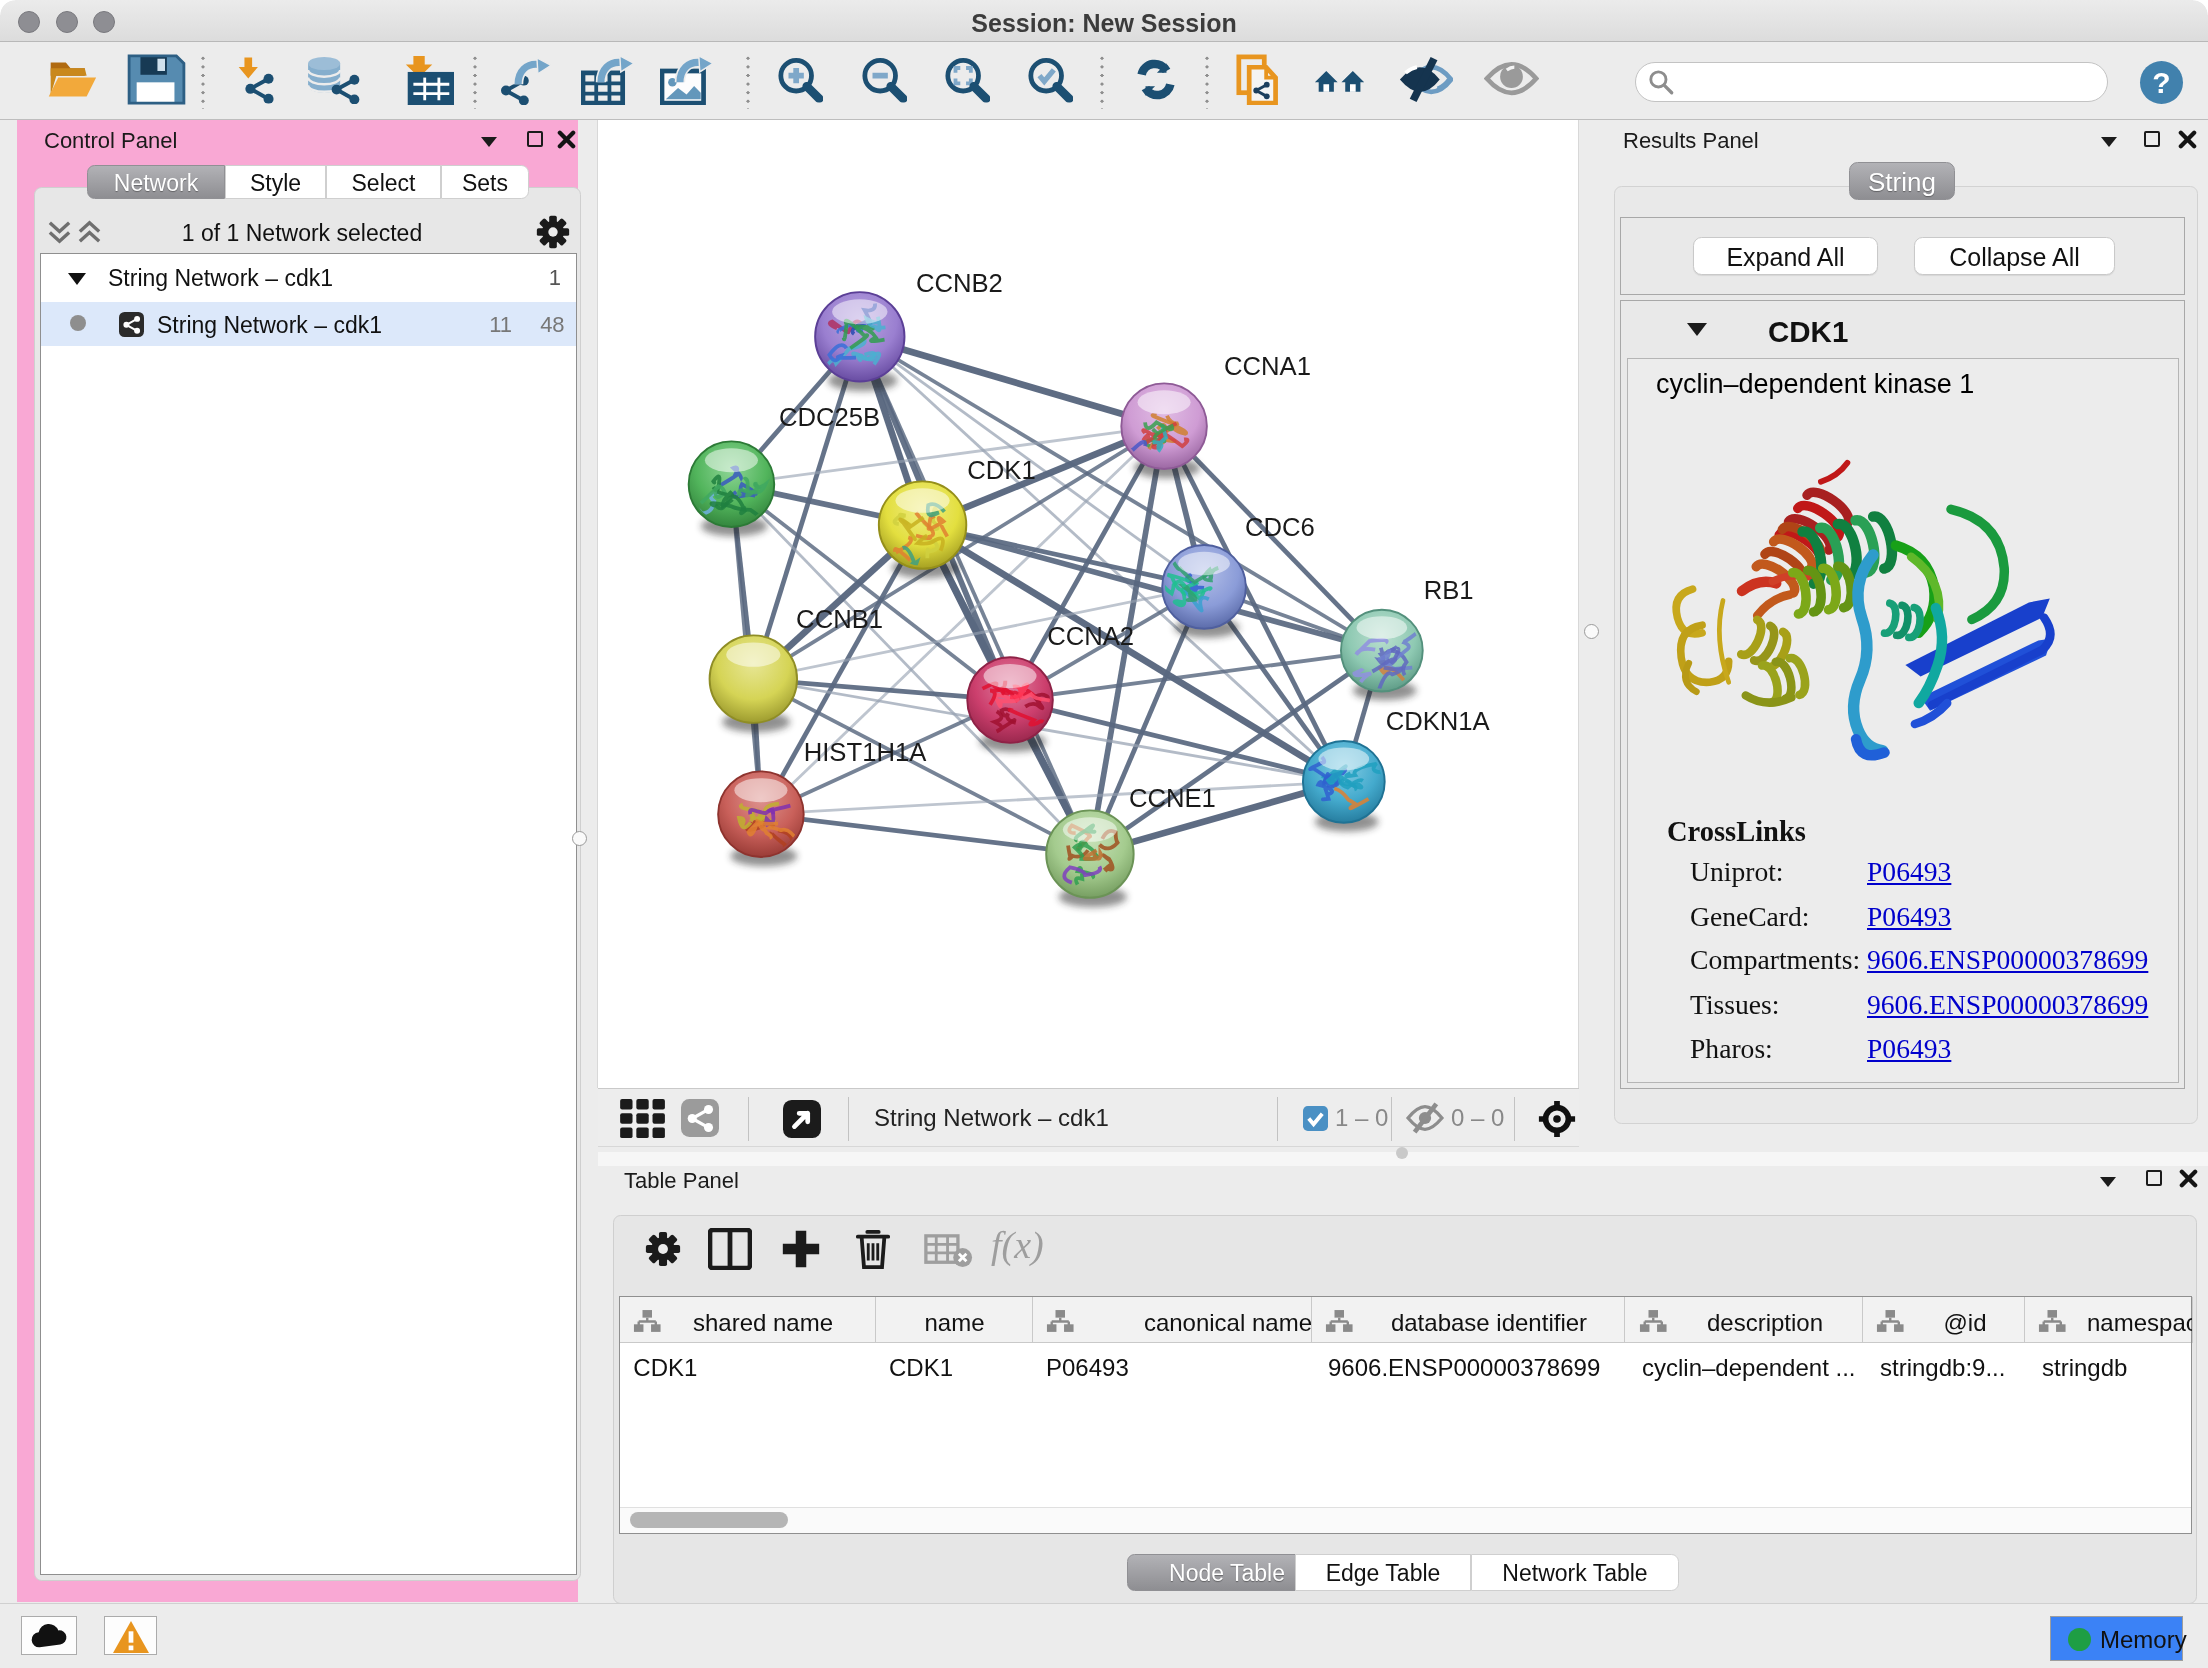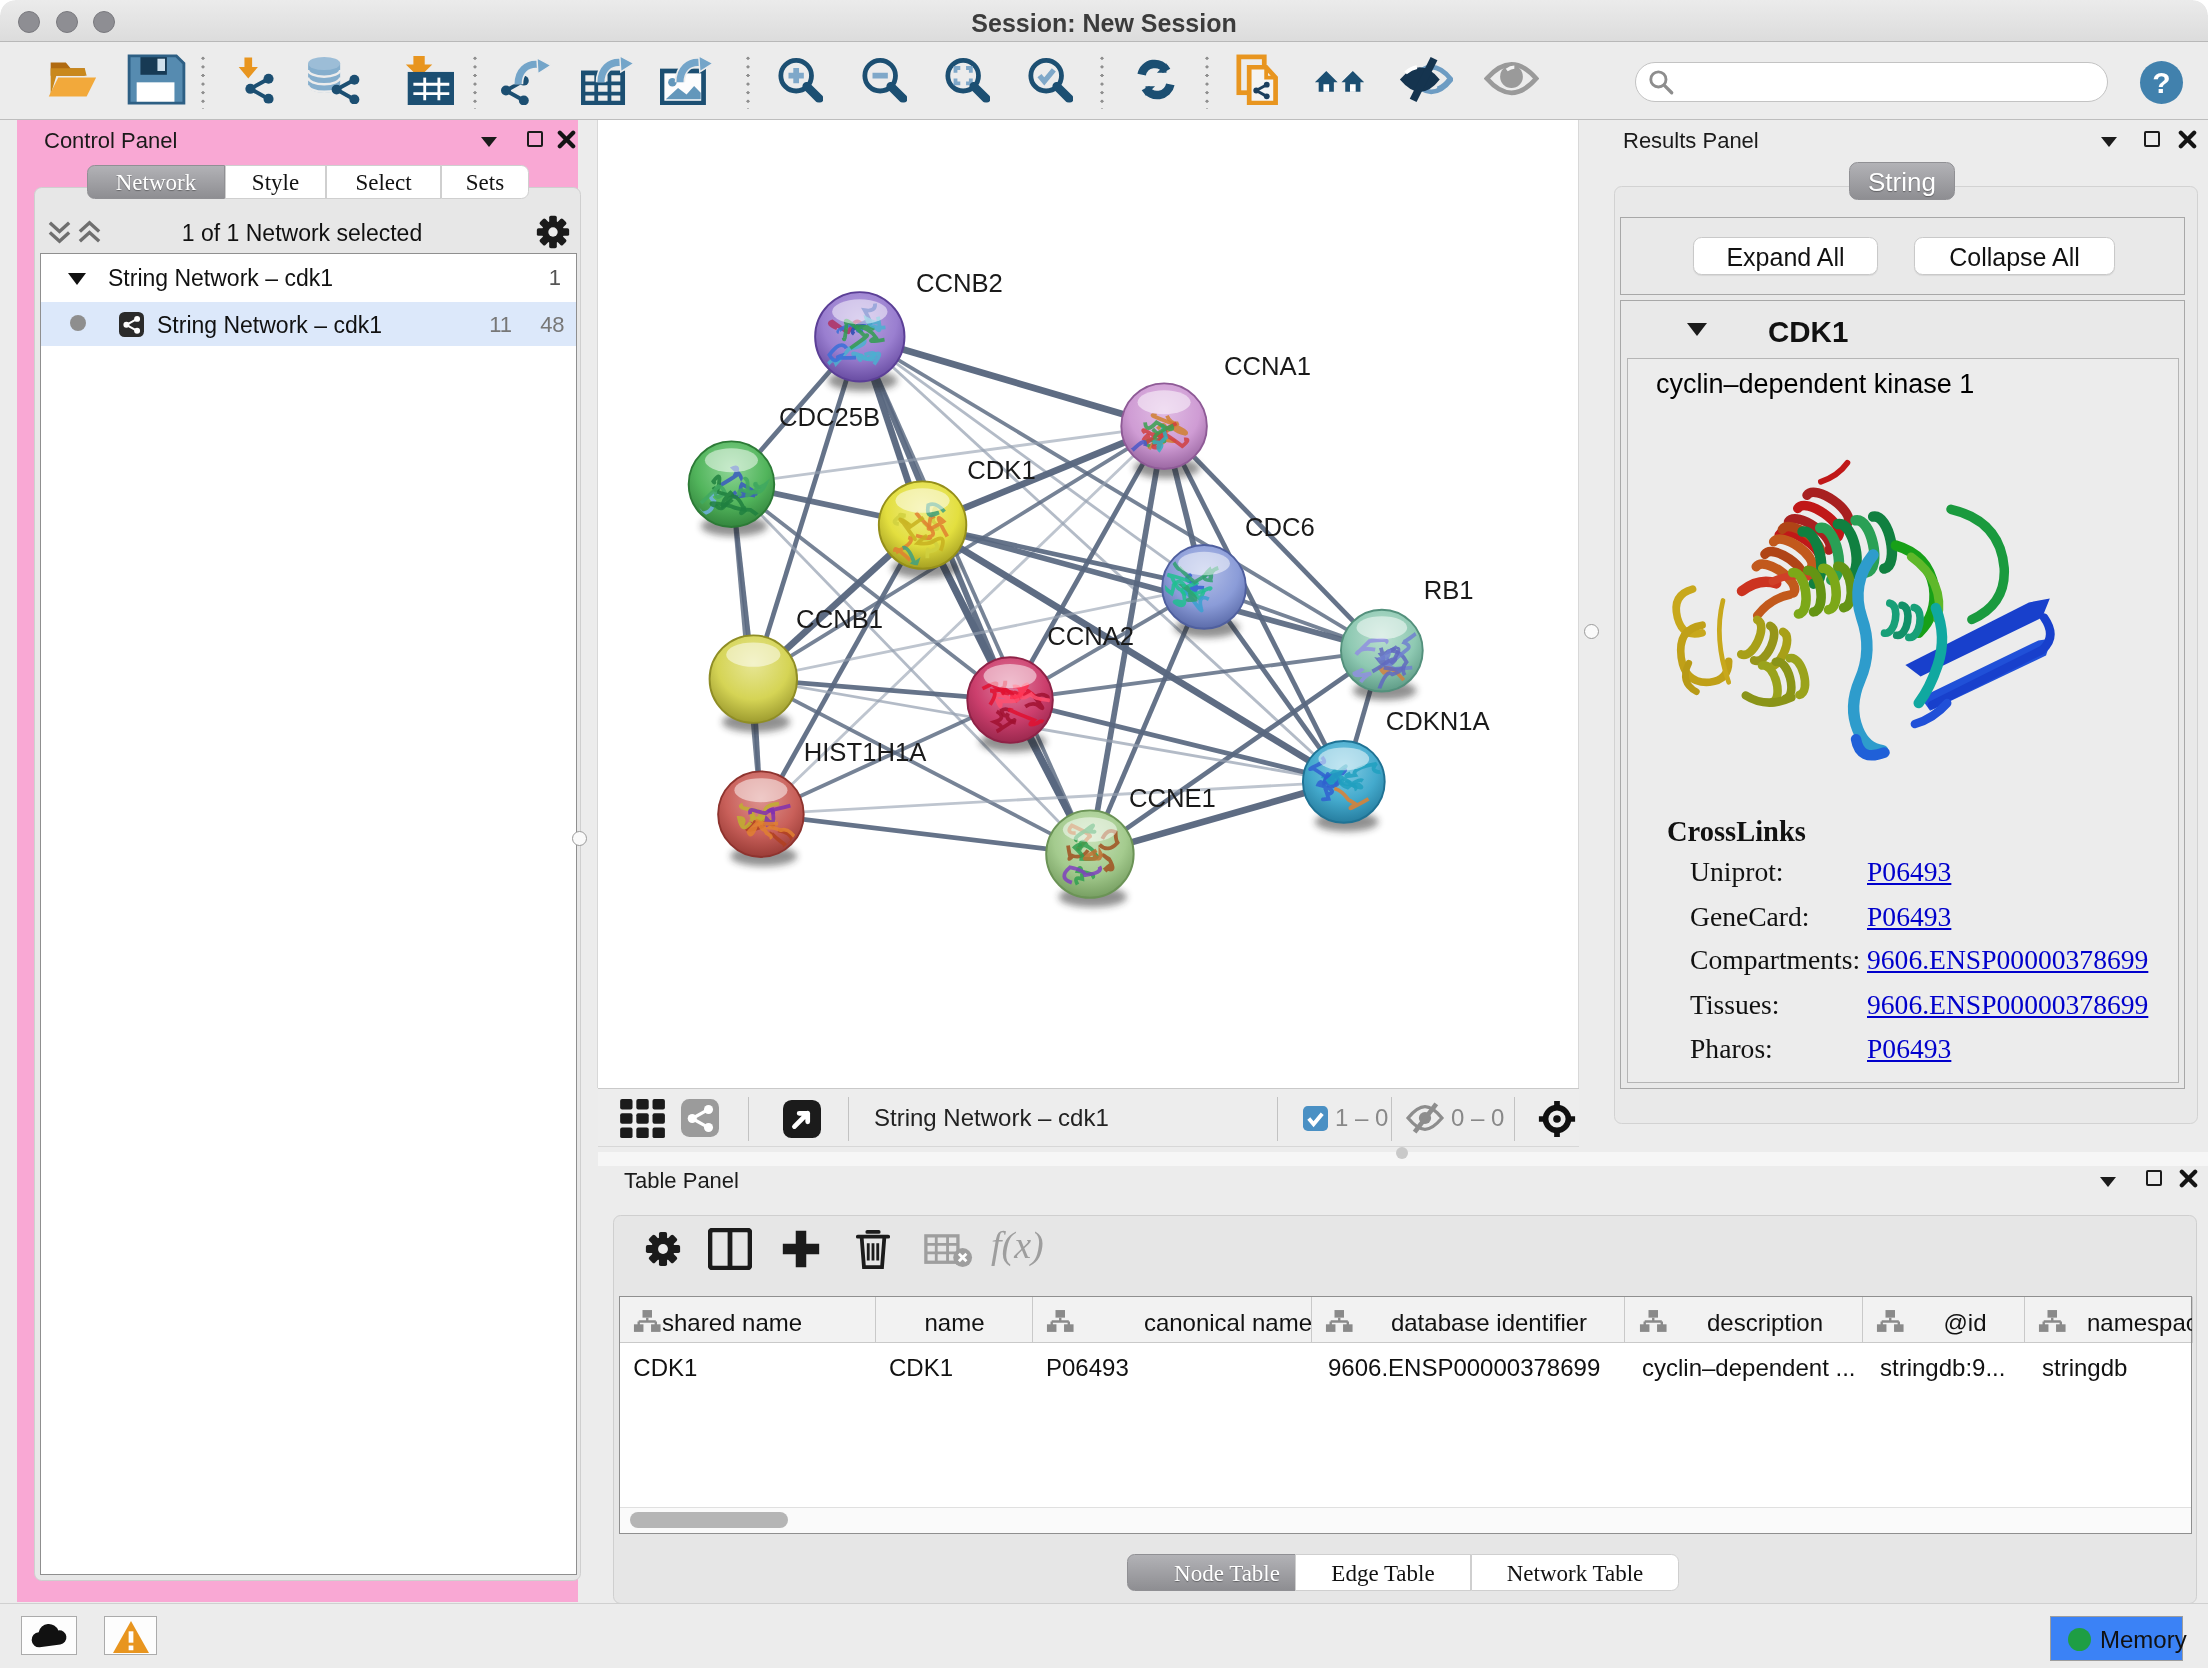--- a/index.html
+++ b/index.html
@@ -31,21 +31,21 @@
 
 .phead-title { font-size:22px; color:#1a1a1a; }
 .tri-down { width:0; height:0; border-left:8.6px solid transparent;
   border-right:8.6px solid transparent; border-top:10.5px solid #1b1b1b;
   display:inline-block; }
 .sqico { display:inline-block; width:16px; height:16px; border:2.4px solid #1b1b1b;
   border-radius:1.9px; background:transparent; }
 
 
 .seg { position:absolute; background:#fff; border:1px solid #cfcfcf;
-  text-align:center; font-size:23px; color:#111;font-family:Liberation Serif, serif; }
+  text-align:center; font-size:23px; color:#111; }
 .seg.sel { background:linear-gradient(#b2b2b6,#8e8e92); color:#fff;
   border-color:#909094; text-shadow:0 1.4px 1px rgba(0,0,0,0.35); }
 
 
 .btn { position:absolute; background:#fff; border:1px solid #c9c9c9;
   border-radius:8.6px; text-align:center; font-size:25px; color:#111;
   box-shadow:0 1px 1px rgba(0,0,0,0.08); }
 </style>
 </head><body>
 <div id="titlebar" class="abs">
@@ -757,21 +757,21 @@
     <div class="abs" style="left:393px;top:65px;font-family:'Liberation Serif',serif;font-style:italic;font-size:38px;color:#9e9e9e">f(x)</div>
     <div class="abs" style="left:21px;top:138px;width:1573px;height:238px;background:#fff;border:1px solid #8f8f8f">
       <div class="abs" style="left:0;top:0;width:1571px;height:46px;background:#f2f2f2;border-bottom:1px solid #c9c9c9"></div>
       <div class="abs" style="left:0px;top:0;width:256px;height:46px;border-right:1px solid #c9c9c9"></div>
       <div class="abs" style="left:13.3px;top:10.5px"><svg width="28.5" height="25" viewBox="0 0 30 26" style="">
 <rect x="10" y="2" width="10" height="8" fill="#8a8a8a"></rect>
 <path d="M15 10 v4 M6 14 h18 M6 14 v4 M24 14 v4" stroke="#8a8a8a" stroke-width="2.5" fill="none"></path>
 <rect x="1" y="17" width="10" height="8" fill="#8a8a8a"></rect>
 <rect x="19" y="17" width="10" height="8" fill="#8a8a8a"></rect>
 </svg></div>
-      <div class="abs" style="left:42px;top:12.4px;width:214px;font-size:24px;color:#111">shared name</div>
+      <div class="abs" style="left:36px;top:12.4px;width:214px;text-align:center;font-size:24px;color:#111">shared name</div>
       <div class="abs" style="left:256px;top:0;width:157px;height:46px;border-right:1px solid #c9c9c9"></div>
       <div class="abs" style="left:256px;top:12.4px;width:157px;text-align:center;font-size:24px;color:#111">name</div>
       <div class="abs" style="left:413px;top:0;width:279px;height:46px;border-right:1px solid #c9c9c9"></div>
       <div class="abs" style="left:426px;top:10.5px"><svg width="28.5" height="25" viewBox="0 0 30 26" style="">
 <rect x="10" y="2" width="10" height="8" fill="#8a8a8a"></rect>
 <path d="M15 10 v4 M6 14 h18 M6 14 v4 M24 14 v4" stroke="#8a8a8a" stroke-width="2.5" fill="none"></path>
 <rect x="1" y="17" width="10" height="8" fill="#8a8a8a"></rect>
 <rect x="19" y="17" width="10" height="8" fill="#8a8a8a"></rect>
 </svg></div>
       <div class="abs" style="left:455px;top:12.4px;width:237px;text-align:right;font-size:24px;color:#111">canonical name</div>

